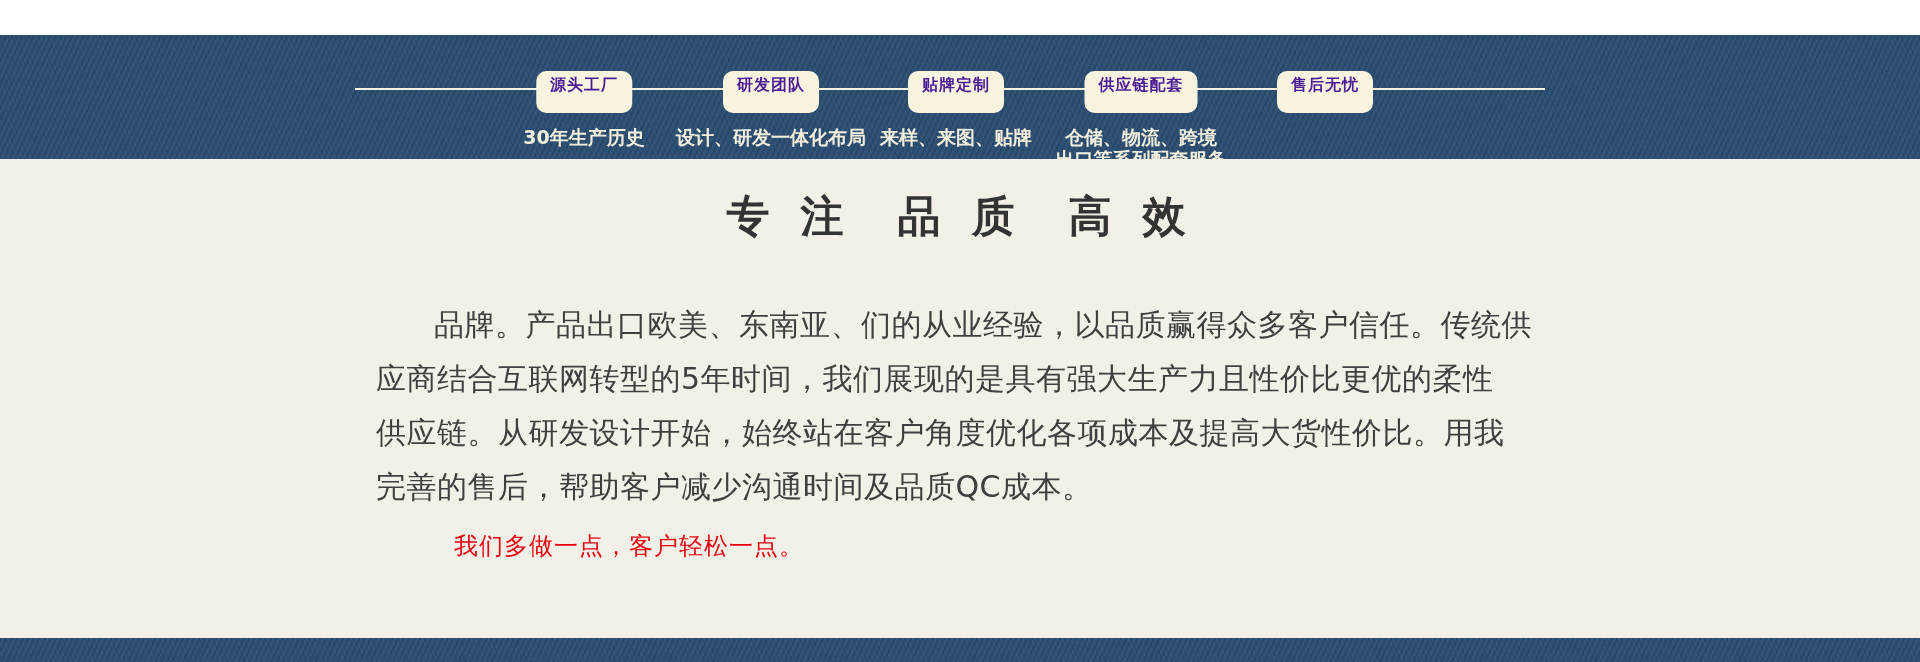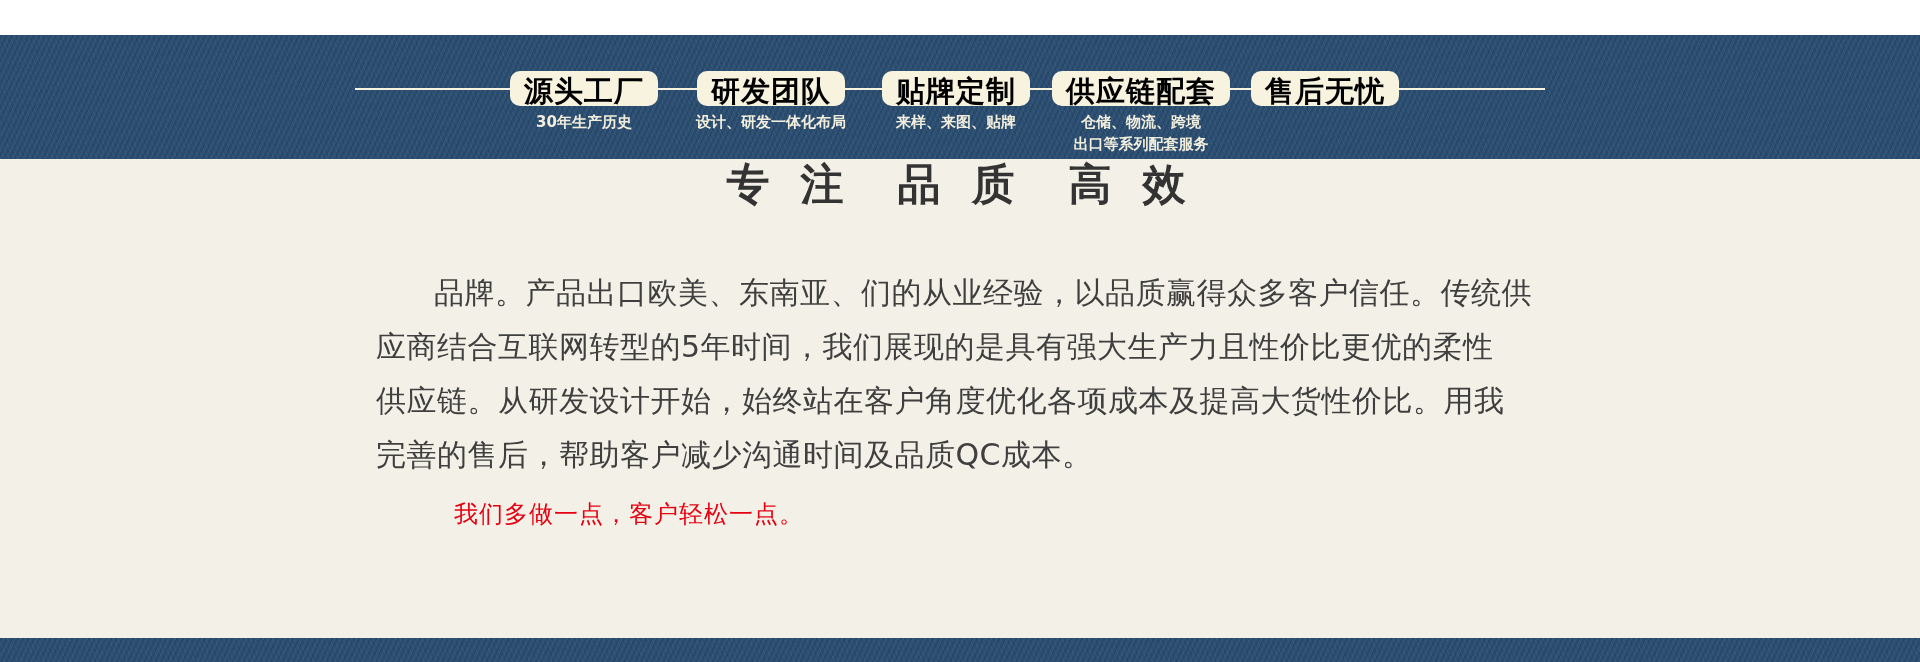--- a/index.html
+++ b/index.html
@@ -26,42 +26,42 @@
     position:absolute; top:53px; left:355px; width:1190px; height:2px;
     background:#f7f3df;
   }
   .badge-group {
     position:absolute; top:36px; transform:translateX(-50%);
     text-align:center; white-space:nowrap;
   }
   .badge-pill {
     display:inline-block;
     background:#f7f3df;
-    color:#000000;
-    font-size:29px; font-weight:bold;
+    color:#4c1d95;
+    font-size:16px; font-weight:bold;
     line-height:1;
-    padding:6px 14px 0 14px;
+    padding:6px 14px 20px 14px;
     border-radius:10px;
     letter-spacing:1px;
   }
   .badge-desc {
-    margin-top:5px;
+    margin-top:13px;
     color:#f2eedd;
-    font-size:15px; font-weight:bold;
+    font-size:19px; font-weight:bold;
     line-height:22px;
   }
   .badge-desc div:empty { display:none; }
   
   .content {
     position:relative;
     height:479px;
     background:#f3f1e7;
   }
   .section-title {
-    padding-top:0;
+    padding-top:32px;
     text-align:center;
     font-size:43px; font-weight:bold;
     color:#333333;
     letter-spacing:8px;
     white-space:pre;
     line-height:1.2;
   }
   .intro {
     width:1168px;
     margin:55px auto 0 auto;

